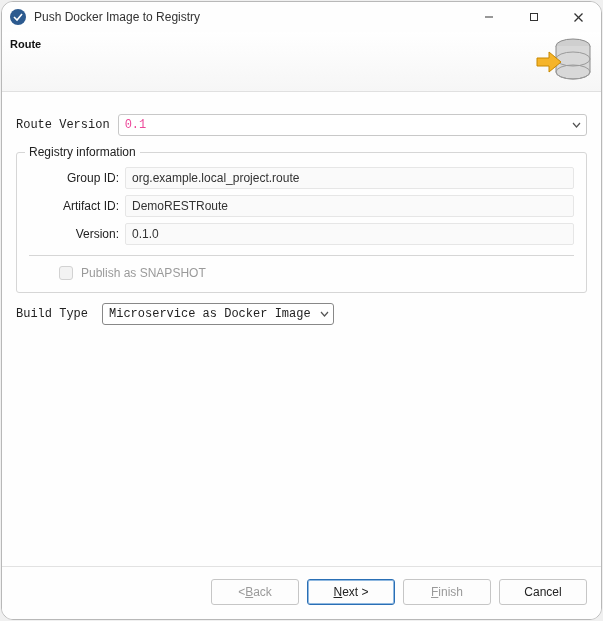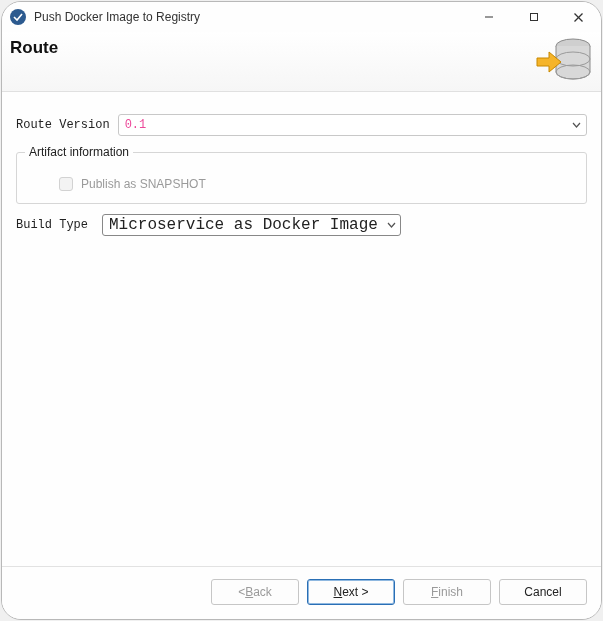--- a/index.html
+++ b/index.html
@@ -9,21 +9,21 @@
     background: #f0f0f0;
     width: 603px;
     height: 621px;
     overflow: hidden;
   }
   .window {
     width: 601px;
     height: 619px;
     background: #fefefe;
     border: 1px solid #b8b8b8;
-    border-radius: 20px;
+    border-radius: 12px;
     display: flex;
     flex-direction: column;
     overflow: hidden;
     margin: 1px;
   }
   .titlebar {
     height: 30px;
     display: flex;
     align-items: center;
     padding: 0 0 0 8px;
@@ -58,21 +58,21 @@
   .banner {
     height: 60px;
     background: linear-gradient(to bottom, #ffffff 0%, #f6f6f6 100%);
     border-bottom: 1px solid #e0e0e0;
     display: flex;
     align-items: flex-start;
     padding: 6px 8px 0 8px;
     position: relative;
   }
   .banner h1 {
-    font-size: 17px;
+    font-size: 11px;
     font-weight: 700;
     color: #111;
   }
   .banner .db-icon {
     position: absolute;
     right: 6px;
     top: 2px;
   }
   .content {
     flex: 1;
@@ -170,21 +170,21 @@
   }
   .chk.disabled { background: #f3f3f3; border-color: #d2d2d2; }
   .snapshot-row span { color: #9a9a9a; }
   .build-row label { min-width: 78px; }
   .build-select {
     height: 22px;
     border: 1px solid #888;
     border-radius: 3px;
     background: #fff;
     padding: 0 22px 0 6px;
-    font-size: 16px;
+    font-size: 12px;
     color: #222;
     position: relative;
     display: inline-flex;
     align-items: center;
   }
   .build-select-wrap { position: relative; display: inline-block; }
   .build-select-wrap .select-caret { right: 5px; }
   .footer {
     border-top: 1px solid #e2e2e2;
     padding: 12px 14px 14px 14px;
@@ -265,21 +265,29 @@
         <input class="select-input" readonly="" value="0.1" style="">
         <span class="select-caret">
           <svg width="9" height="6" viewBox="0 0 9 6">
               <path d="M1 1 L4.5 5 L8 1" stroke="#555" stroke-width="1.2" fill="none"></path>
             </svg>
         </span>
       </div>
     </div>
 
     <fieldset class="groupbox">
-      <span class="legend">Artifact information</span>
+      <span class="legend">Registry information</span>
+      <div class="form-grid">
+        <label>Group ID:</label>
+        <input class="ro-input" readonly="" value="org.example.local_project.route" style="">
+        <label>Artifact ID:</label>
+        <input class="ro-input" readonly="" value="DemoRESTRoute" style="">
+        <label>Version:</label>
+        <input class="ro-input" readonly="" value="0.1.0" style="">
+      </div>
       <div class="snapshot-row">
         <div class="chk disabled"></div>
         <span>Publish as SNAPSHOT</span>
       </div>
     </fieldset>
 
     <div class="row build-row">
       <label>Build Type</label>
       <div class="build-select-wrap">
         <div class="build-select">Microservice as Docker Image</div>

